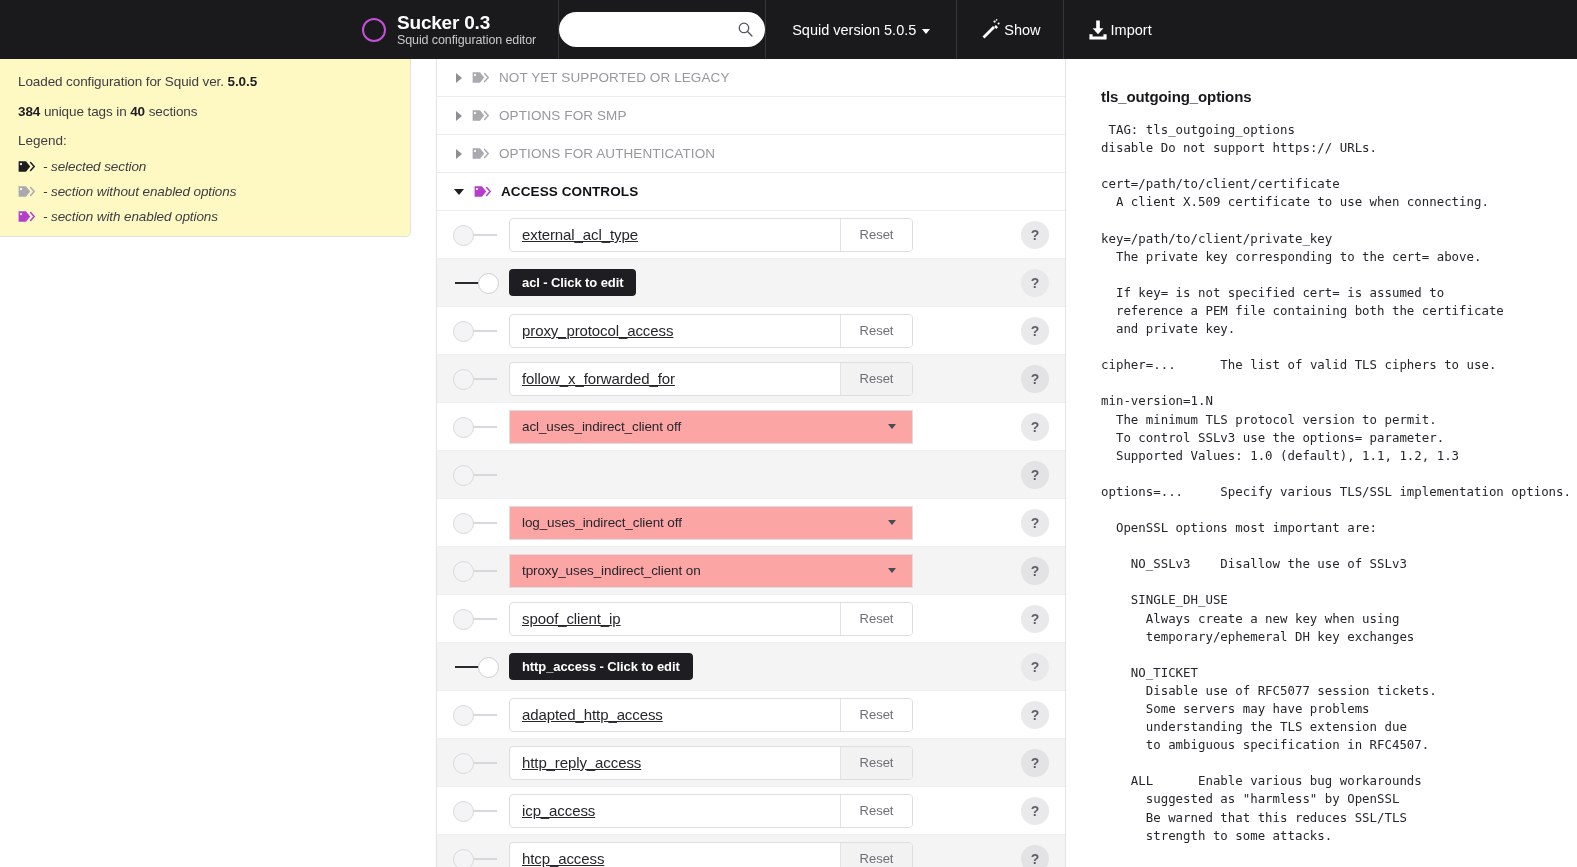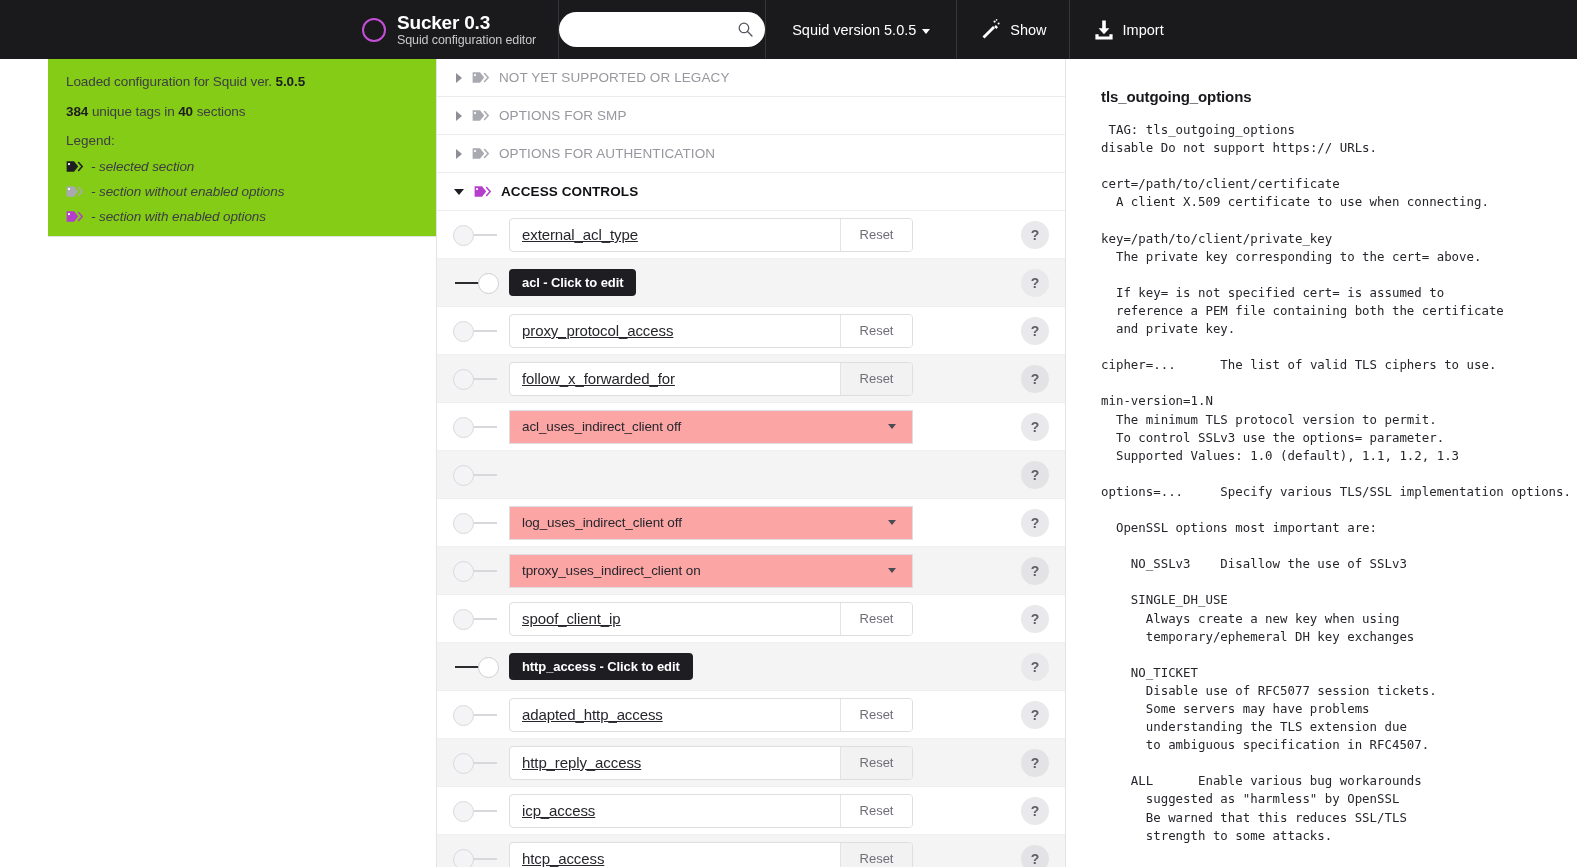--- a/index.html
+++ b/index.html
@@ -53,44 +53,43 @@
     font-family: "Liberation Sans", sans-serif;
     font-size: 13px; color: #222;
   }
   .search-icon {
     position: absolute; right: 11px; top: 9px;
     width: 17px; height: 17px; pointer-events: none;
   }
 
   .tb-btn {
     display: flex; align-items: center; justify-content: center;
-    gap: 7px; padding: 0 22px;
+    gap: 1px; padding: 0 22px;
     color: #ffffff; font-size: 14.5px;
     cursor: pointer; white-space: nowrap;
   }
   .tb-btn.version { font-size: 14.5px; gap: 6px; padding: 16px 26px; }
   .caret-dn {
     width: 0; height: 0;
     border-left: 4.5px solid transparent;
     border-right: 4.5px solid transparent;
     border-top: 5px solid #ffffff;
     margin-top: 3px;
   }
   .tb-icon { width: 24px; height: 24px; flex: 0 0 24px; }
 
   
   .sidebar {
     position: absolute; left: 0; top: 59px;
     width: 411px; height: 178px;
-    background: #84cc16;
+    background: #fef9c3;
     border-right: 1px solid #e2e2e4;
     border-bottom: 1px solid #e2e2e4;
     border-radius: 0 0 5px 0;
     padding: 14px 20px 10px 18px;
-    margin-left: 48px;
   }
   .sb-line {
     font-size: 13.5px; color: #3d3d44;
     line-height: 17px; margin-bottom: 13px;
     letter-spacing: -0.1px;
   }
   .sb-line b { font-weight: bold; color: #1d1d22; }
   .sb-legend-label {
     font-size: 13.5px; color: #3d3d44; margin-bottom: 11px;
   }

